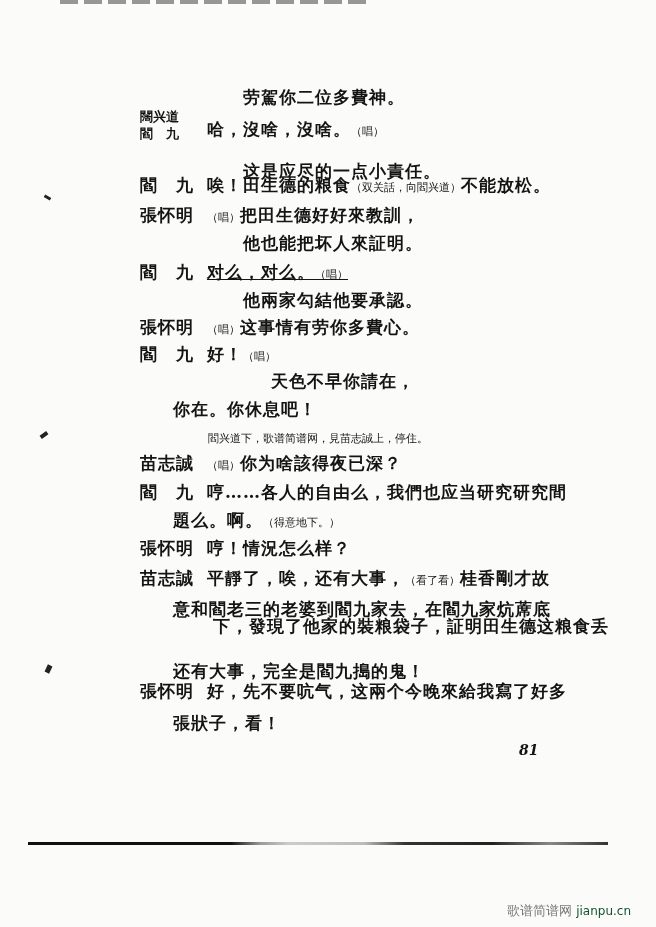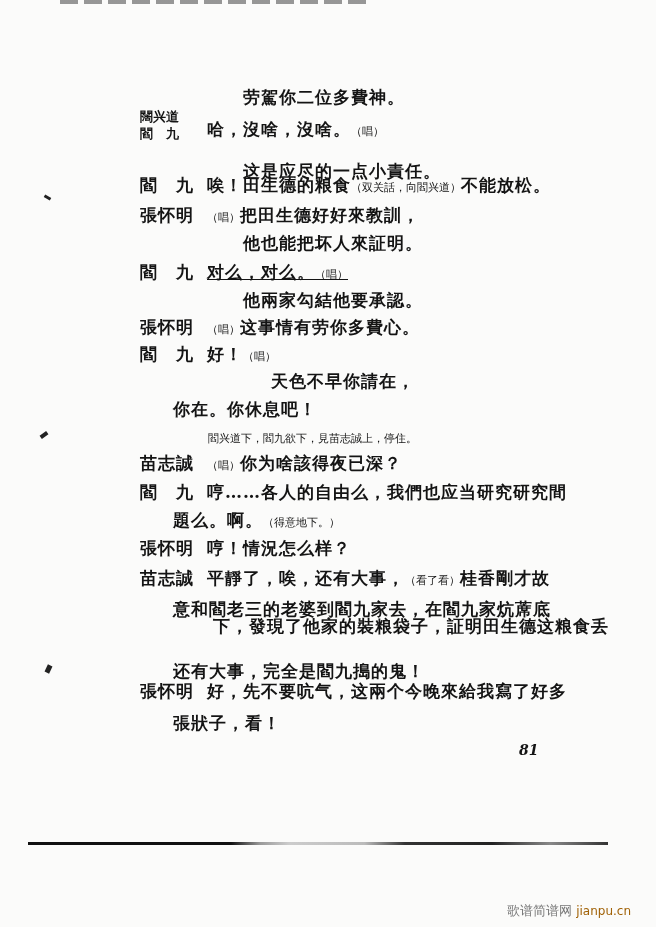--- a/index.html
+++ b/index.html
@@ -25,21 +25,21 @@
       font-family: "DejaVu Serif", serif;
     }
     .rule {
       position: absolute; left: 28px; top: 842px; width: 580px; height: 3px;
       background: linear-gradient(90deg, #111 0%, #111 35%, #999 40%, #ccc 45%, #bbb 58%, #333 65%, #222 80%, #888 90%, #333 100%);
     }
     .watermark {
       position: absolute; left: 507px; top: 902px; font-size: 13px; color: #777;
       font-family: "DejaVu Sans", sans-serif; white-space: nowrap;
     }
-    .watermark .site { color: #a16207; font-size: 12px; }
+    .watermark .site { color: #14532d; font-size: 12px; }
   </style>
 </head>
 <body>
 
 <div class="top-bar"></div>
 
 <div class="line" style="left:243px;top:86px;">
   <span>劳駕你二位多費神。</span>
 </div>
 
@@ -89,21 +89,21 @@
 </div>
 
 <div class="line" style="left:243px;top:370px;margin-left:28px;">
   <span>天色不早你請在，</span>
 </div>
 
 <div class="line" style="left:173px;top:398px;">
   <span>你在。你休息吧！</span>
 </div>
 
-<div class="line stage" style="left:208px;top:428px;">閻兴道下，閻九欲下，見苗志誠上，停住。</div>
+<div class="line stage" style="left:208px;top:428px;">閻兴道下，歌谱简谱网，見苗志誠上，停住。</div>
 
 <div class="speaker" style="top:452px;">苗志誠</div>
 <div class="line" style="left:207px;top:452px;">
   <span class="small">（唱）</span><span>你为啥該得夜已深？</span>
 </div>
 
 <div class="speaker" style="top:481px;">閻　九</div>
 <div class="line" style="left:207px;top:481px;">
   <span>哼……各人的自由么，我們也应当研究研究間</span>
 </div>

